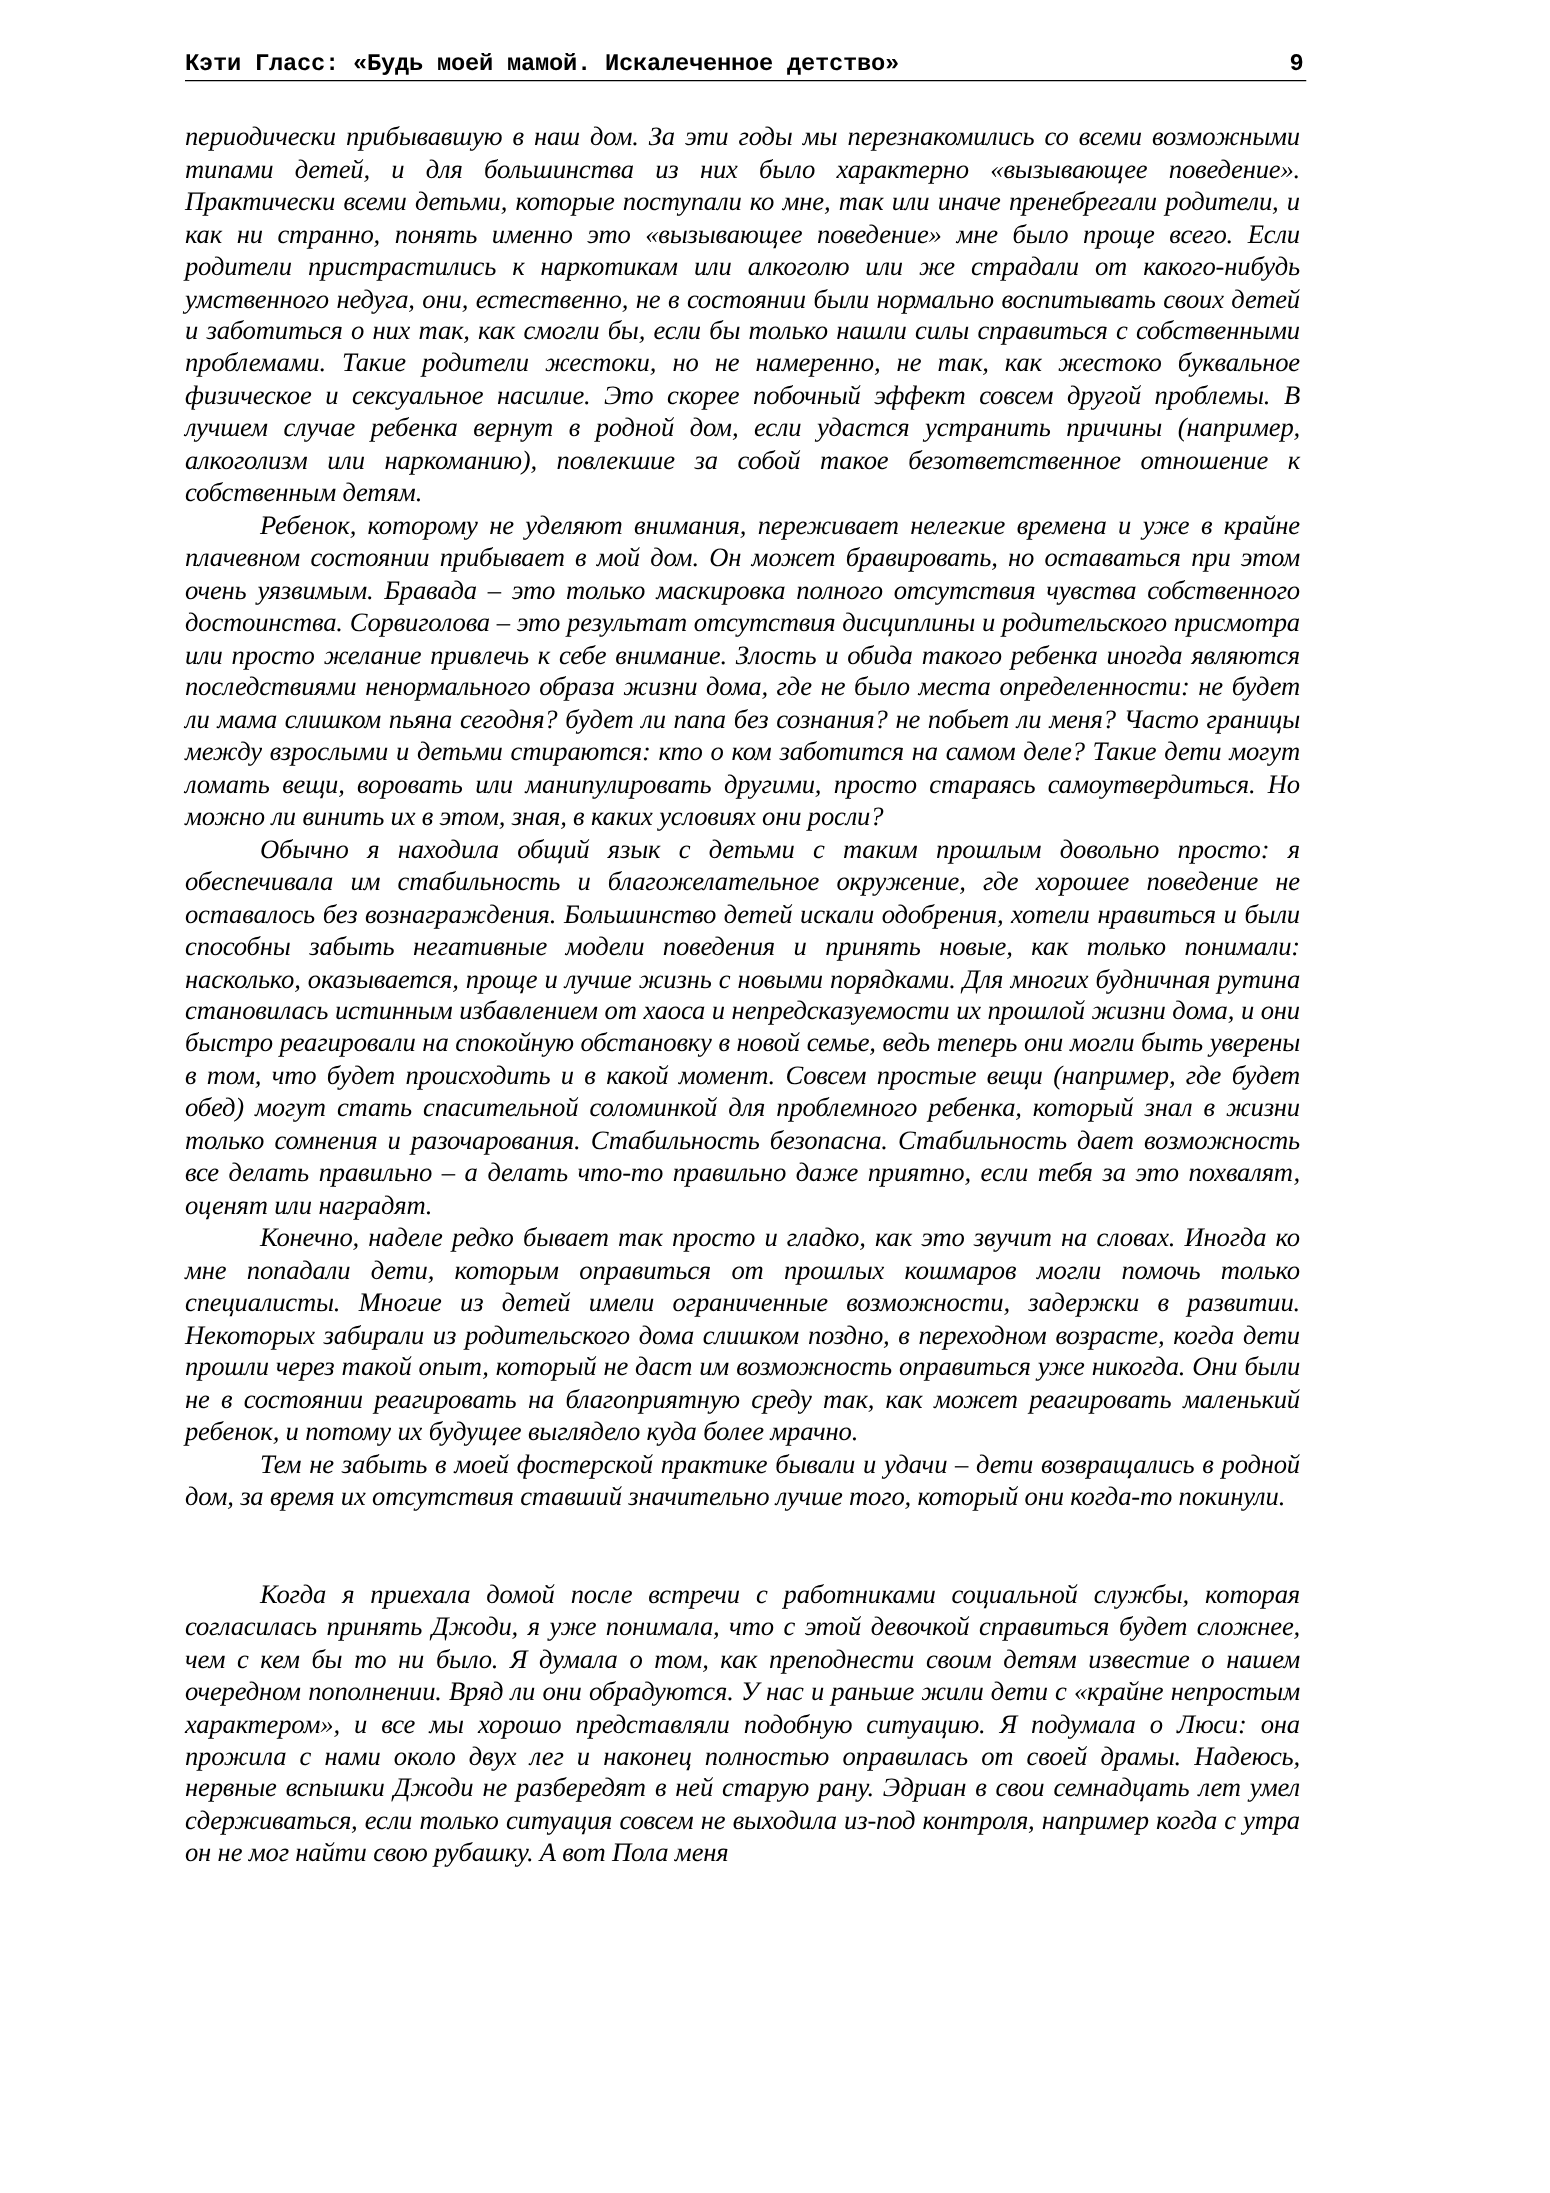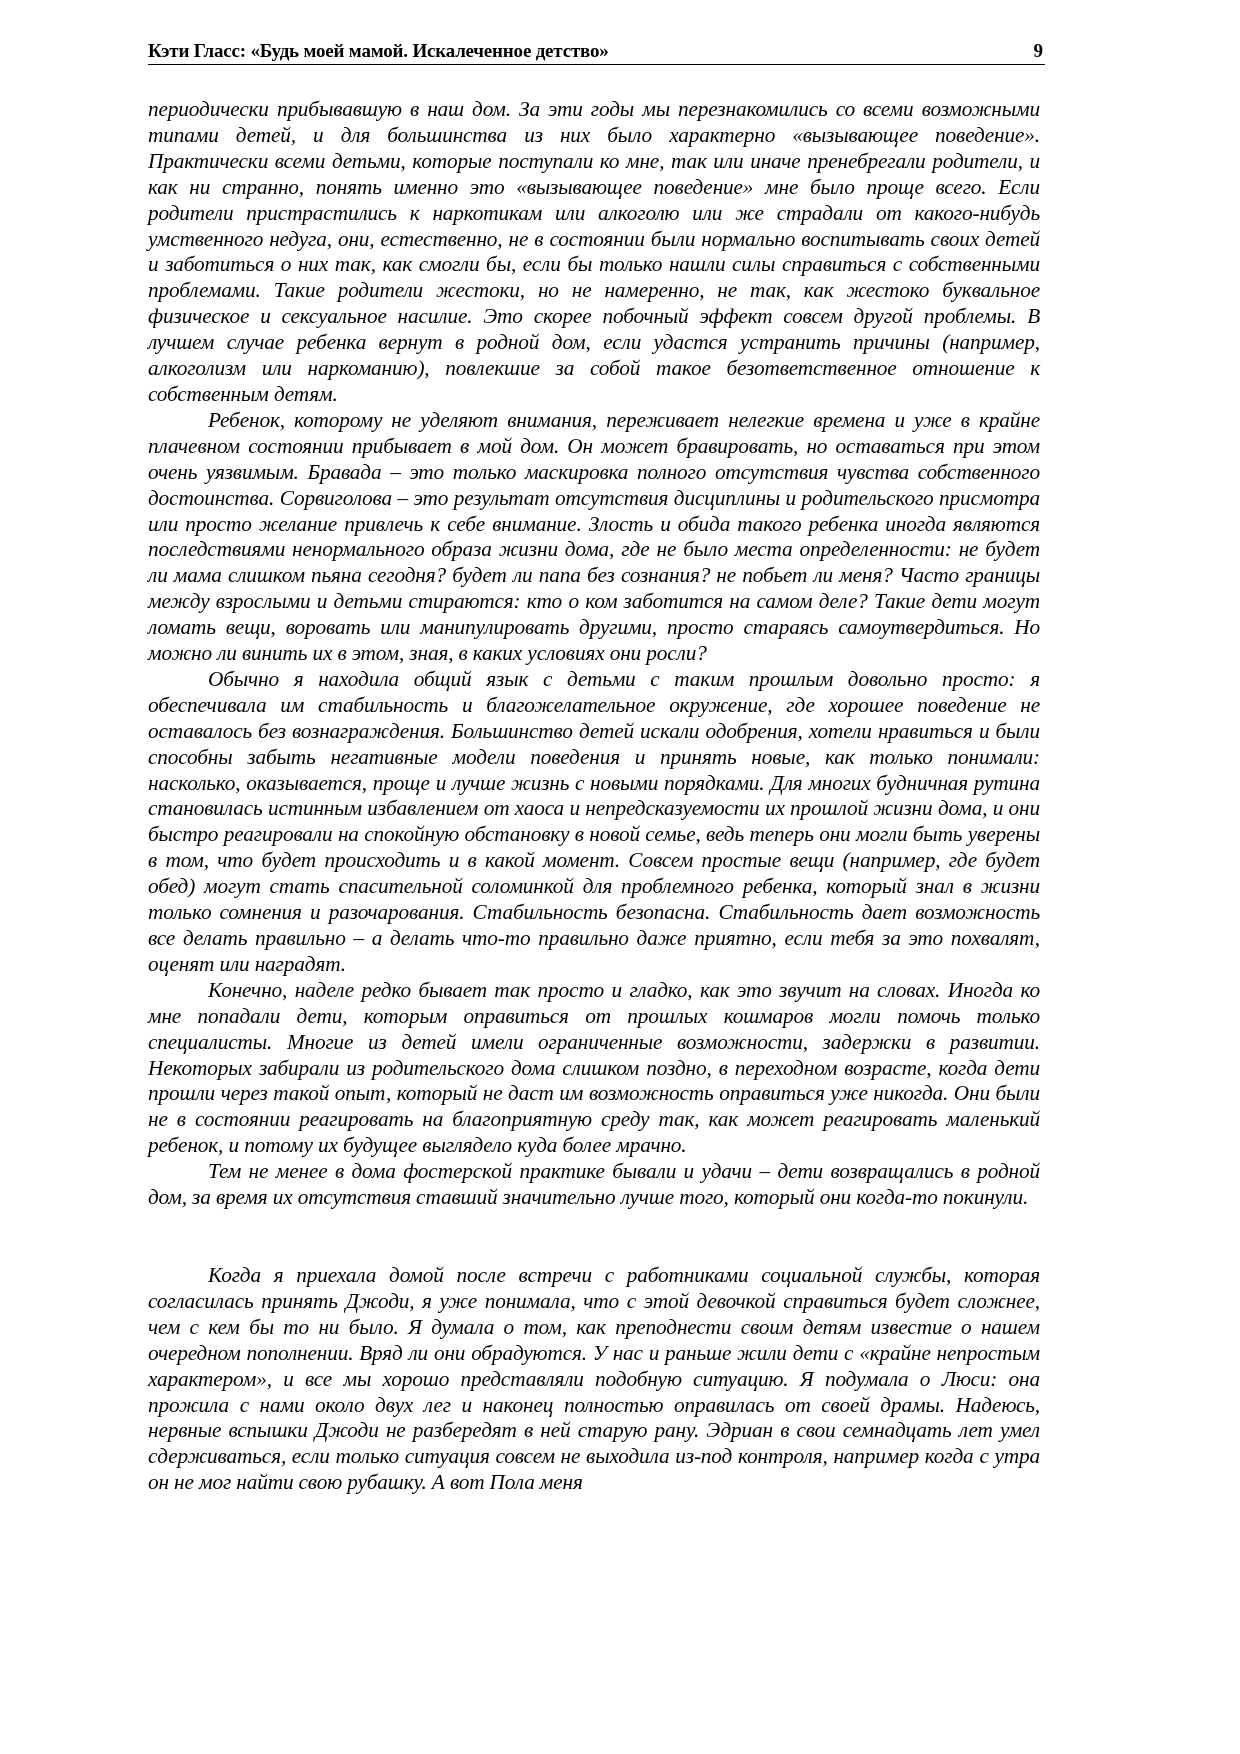--- a/index.html
+++ b/index.html
@@ -23,20 +23,21 @@
       height: 26px;
       border-bottom: 1.5px solid #000;
       display: flex;
       justify-content: space-between;
       align-items: flex-end;
       font-weight: bold;
       font-size: 19px;
       line-height: 22px;
       padding-bottom: 2px;
       box-sizing: content-box;
+      font-family: Liberation Mono, monospace;
     }
     .page-header .title {
       letter-spacing: -0.2px;
     }
     .page-header .page-num {
       padding-right: 2px;
     }
     .body-text {
       position: absolute;
       left: 148px;
@@ -66,16 +67,16 @@
 <div class="page-header">
   <span class="title">Кэти Гласс: «Будь моей мамой. Искалеченное детство»</span>
   <span class="page-num">9</span>
 </div>
 
 <div class="body-text">
   <p class="no-indent">периодически прибывавшую в наш дом. За эти годы мы перезнакомились со всеми возможными типами детей, и для большинства из них было характерно «вызывающее поведение». Практически всеми детьми, которые поступали ко мне, так или иначе пренебрегали родители, и как ни странно, понять именно это «вызывающее поведение» мне было проще всего. Если родители пристрастились к наркотикам или алкоголю или же страдали от какого-нибудь умственного недуга, они, естественно, не в состоянии были нормально воспитывать своих детей и заботиться о них так, как смогли бы, если бы только нашли силы справиться с собственными проблемами. Такие родители жестоки, но не намеренно, не так, как жестоко буквальное физическое и сексуальное насилие. Это скорее побочный эффект совсем другой проблемы. В лучшем случае ребенка вернут в родной дом, если удастся устранить причины (например, алкоголизм или наркоманию), повлекшие за собой такое безответственное отношение к собственным детям.</p>
   <p>Ребенок, которому не уделяют внимания, переживает нелегкие времена и уже в крайне плачевном состоянии прибывает в мой дом. Он может бравировать, но оставаться при этом очень уязвимым. Бравада – это только маскировка полного отсутствия чувства собственного достоинства. Сорвиголова – это результат отсутствия дисциплины и родительского присмотра или просто желание привлечь к себе внимание. Злость и обида такого ребенка иногда являются последствиями ненормального образа жизни дома, где не было места определенности: не будет ли мама слишком пьяна сегодня? будет ли папа без сознания? не побьет ли меня? Часто границы между взрослыми и детьми стираются: кто о ком заботится на самом деле? Такие дети могут ломать вещи, воровать или манипулировать другими, просто стараясь самоутвердиться. Но можно ли винить их в этом, зная, в каких условиях они росли?</p>
   <p>Обычно я находила общий язык с детьми с таким прошлым довольно просто: я обеспечивала им стабильность и благожелательное окружение, где хорошее поведение не оставалось без вознаграждения. Большинство детей искали одобрения, хотели нравиться и были способны забыть негативные модели поведения и принять новые, как только понимали: насколько, оказывается, проще и лучше жизнь с новыми порядками. Для многих будничная рутина становилась истинным избавлением от хаоса и непредсказуемости их прошлой жизни дома, и они быстро реагировали на спокойную обстановку в новой семье, ведь теперь они могли быть уверены в том, что будет происходить и в какой момент. Совсем простые вещи (например, где будет обед) могут стать спасительной соломинкой для проблемного ребенка, который знал в жизни только сомнения и разочарования. Стабильность безопасна. Стабильность дает возможность все делать правильно – а делать что-то правильно даже приятно, если тебя за это похвалят, оценят или наградят.</p>
   <p>Конечно, наделе редко бывает так просто и гладко, как это звучит на словах. Иногда ко мне попадали дети, которым оправиться от прошлых кошмаров могли помочь только специалисты. Многие из детей имели ограниченные возможности, задержки в развитии. Некоторых забирали из родительского дома слишком поздно, в переходном возрасте, когда дети прошли через такой опыт, который не даст им возможность оправиться уже никогда. Они были не в состоянии реагировать на благоприятную среду так, как может реагировать маленький ребенок, и потому их будущее выглядело куда более мрачно.</p>
-  <p>Тем не менее в дома фостерской практике бывали и удачи – дети возвращались в родной дом, за время их отсутствия ставший значительно лучше того, который они когда-то покинули.</p>
+  <p>Тем не забыть в моей фостерской практике бывали и удачи – дети возвращались в родной дом, за время их отсутствия ставший значительно лучше того, который они когда-то покинули.</p>
   <div class="section-gap"></div>
   <p>Когда я приехала домой после встречи с работниками социальной службы, которая согласилась принять Джоди, я уже понимала, что с этой девочкой справиться будет сложнее, чем с кем бы то ни было. Я думала о том, как преподнести своим детям известие о нашем очередном пополнении. Вряд ли они обрадуются. У нас и раньше жили дети с «крайне непростым характером», и все мы хорошо представляли подобную ситуацию. Я подумала о Люси: она прожила с нами около двух лег и наконец полностью оправилась от своей драмы. Надеюсь, нервные вспышки Джоди не разбередят в ней старую рану. Эдриан в свои семнадцать лет умел сдерживаться, если только ситуация совсем не выходила из-под контроля, например когда с утра он не мог найти свою рубашку. А вот Пола меня</p>
 </div>
 
 </body></html>

